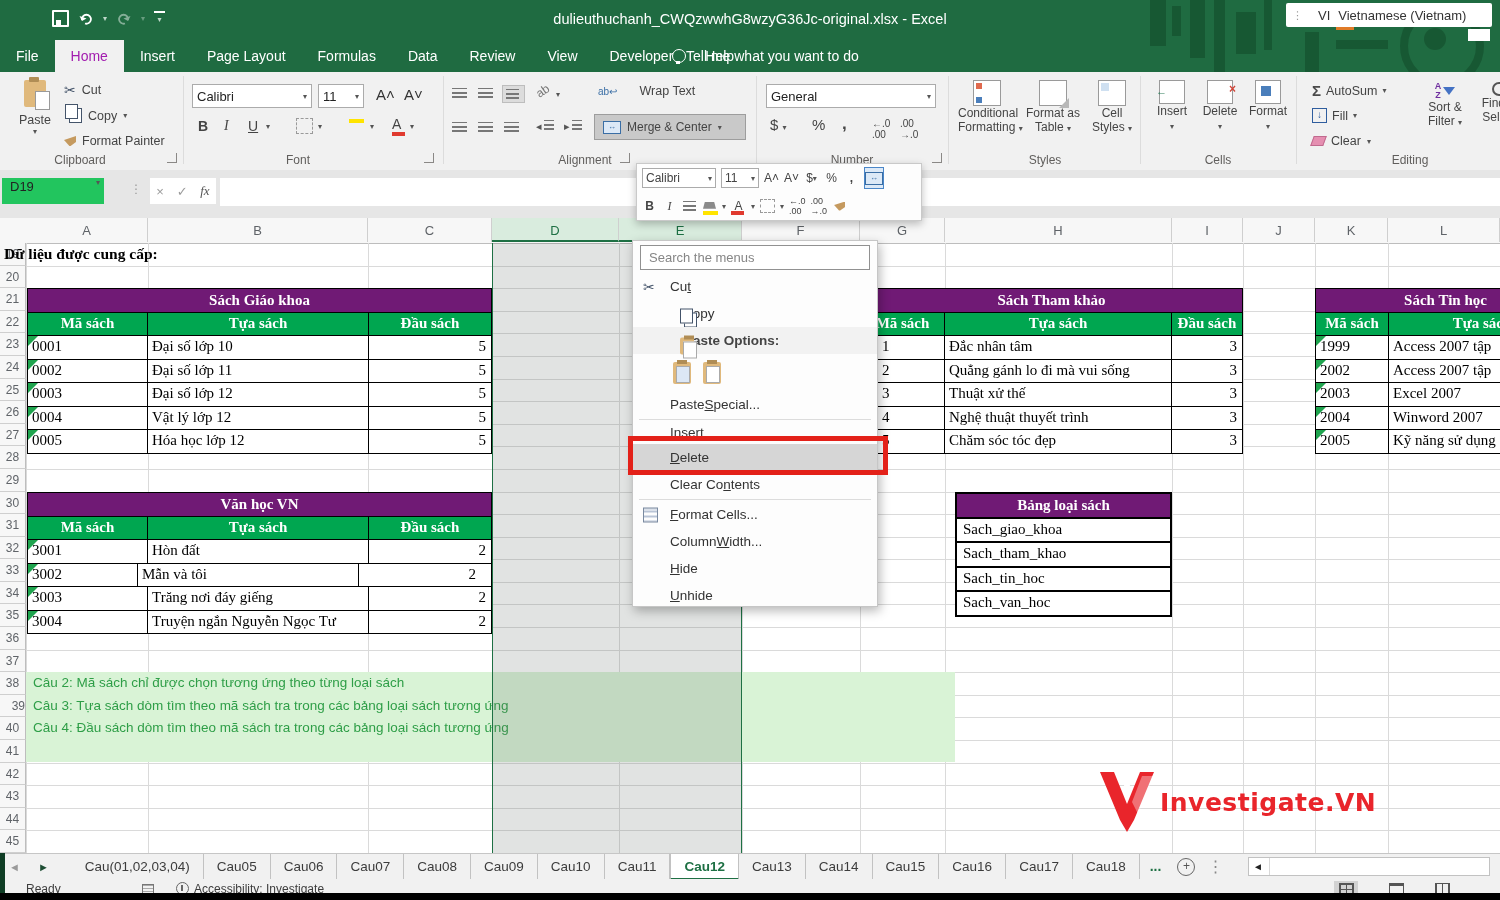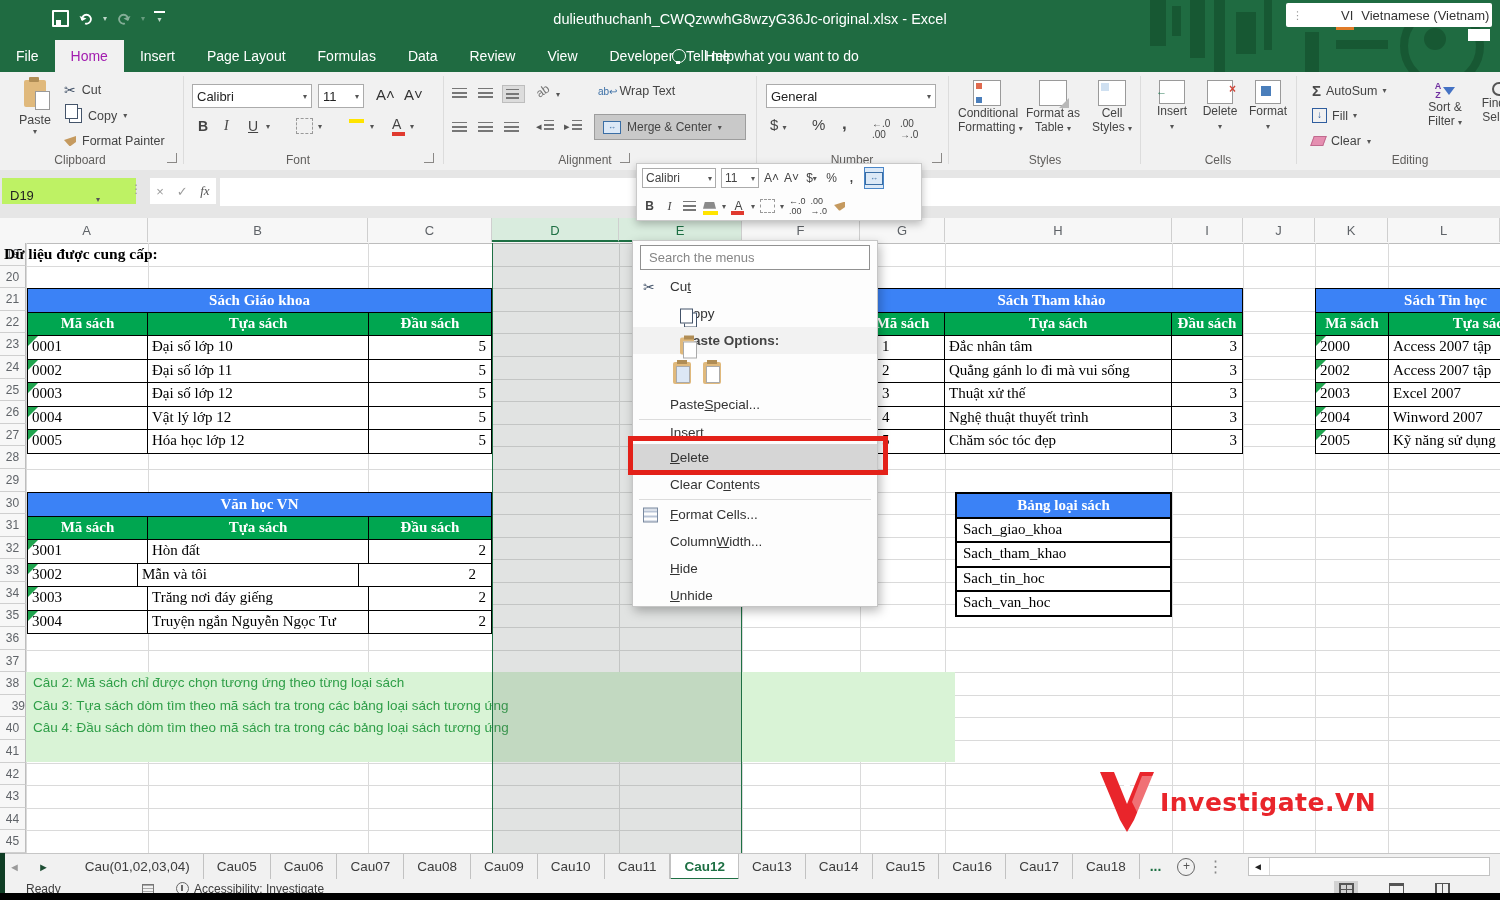--- a/index.html
+++ b/index.html
@@ -11,21 +11,21 @@
   .deco-c{position:absolute;border:8px solid #15522f;border-radius:50%;opacity:.75}
   .qat{position:absolute;top:10px;left:52px;display:flex;align-items:center;gap:9px}
   .floppy{width:13px;height:13px;border:2px solid #fff;border-radius:1px;position:relative}
   .floppy::after{content:"";position:absolute;left:2px;bottom:0;width:5px;height:5px;background:#fff}
   .qcaret{color:#bfd8ca;font-size:8px}
   .dim{opacity:.45}
   .qbar{width:11px;height:2px;background:#fff;position:relative;top:-2px}
   .title-text{position:absolute;top:11px;left:380px;width:740px;text-align:center;color:#fff;font-size:14.5px;white-space:nowrap}
   .langbar{position:absolute;right:8px;top:3px;width:206px;height:24px;background:#fff;border-radius:2px;display:flex;align-items:center;z-index:5}
   .langbar .dots{color:#9a9a9a;font-size:11px;margin:0 6px}
-  .langbar .code{font-size:13px;color:#333;margin-right:8px;margin-left:28px}
+  .langbar .code{font-size:13px;color:#333;margin-right:8px;margin-left:5px}
   .langbar .lname{font-size:13px;color:#333}
   .lang-orange{position:absolute;right:146px;top:27px;width:18px;height:3px;background:#e07b28;z-index:5}
   .lang-white2{position:absolute;right:10px;top:29px;width:22px;height:12px;background:#fff;z-index:5}
   .tabs{position:absolute;left:0;top:40px;height:32px;display:flex;z-index:4}
   .rtab{color:#fff;font-size:14px;line-height:32px;padding:0 16px;white-space:nowrap}
   .rtab.active{background:#f1f1f1;color:#a21caf}
   .tellme{position:absolute;top:40px;left:672px;height:32px;display:flex;align-items:center;color:#fff;font-size:14px;z-index:4}
   .bulb{width:12px;height:12px;border:1.5px solid #fff;border-radius:50%;position:relative}
   .bulb::after{content:"";position:absolute;left:3px;top:11px;width:4px;height:3px;background:#fff}
   
@@ -54,21 +54,21 @@
   .eraser{width:11px;height:8px;background:#e58fb1;transform:skewX(-20deg);border:1px solid #c06a8e}
   .az{font-size:9px;line-height:9px;color:#7030a0;font-weight:bold}
   .funnel{width:0;height:0;border-left:6px solid transparent;border-right:6px solid transparent;border-top:8px solid #4472c4}
   .mag{width:10px;height:10px;border:2px solid #555;border-radius:50%;position:relative}
   .mag::after{content:"";position:absolute;left:8px;top:9px;width:7px;height:2px;background:#555;transform:rotate(40deg)}
   .yellowbar{position:absolute;left:1px;bottom:-5px;width:15px;height:4px;background:#ffe400}
   .redbar{position:absolute;left:0;bottom:-4px;width:13px;height:4px;background:#e03a2f}
   .bucket{width:13px;height:9px;background:#8a8a8a;clip-path:polygon(15% 0,85% 0,100% 80%,0 80%);position:relative}
   
   .fbar{position:absolute;left:0;top:170px;width:1500px;height:48px;background:#e6e6e6}
-  .namebox{position:absolute;left:2px;top:8px;width:134px;height:26px;background:#bef264;display:flex;align-items:flex-end}
+  .namebox{position:absolute;left:2px;top:8px;width:102px;height:26px;background:#22c55e;display:flex;align-items:flex-start}
   .namebox input{border:none;outline:none;width:70px;font-size:13px;padding-left:8px;font-family:"Liberation Sans",sans-serif;color:#222;background:transparent}
   .fxbtns{position:absolute;left:150px;top:8px;width:66px;height:26px;background:#fff;display:flex;align-items:center;justify-content:space-around;color:#9b9b9b;font-size:13px}
   .fxi{font-family:"Liberation Serif",serif;font-style:italic;color:#555}
   .finput{position:absolute;left:220px;top:8px;width:1278px;height:26px;background:#fff;border:none;outline:none;font-size:13px;padding-left:6px}
   .fdots{position:absolute;left:130px;top:12px;color:#9a9a9a;font-size:12px}
   
   .colheads{position:absolute;left:0;top:218px;width:1500px;height:25px;background:#f7f7f7;border-bottom:1px solid #bdbdbd}
   .colh{position:absolute;top:0;height:24px;line-height:25px;text-align:center;font-size:13px;color:#5f6368;border-right:1px solid #cfcfcf;box-sizing:border-box}
   .colh.sel{background:#d9ecde;color:#1e7044;border-bottom:2px solid #1e7044}
   .corner{position:absolute;left:0;top:218px;width:26px;height:25px;border-right:1px solid #bdbdbd;box-sizing:border-box}
@@ -79,21 +79,21 @@
   .gridlines{position:absolute;left:0;top:243px;width:1500px;height:610px;z-index:1}
   .hline{position:absolute;left:26px;right:0;height:1px;background:#dadada}
   .vline{position:absolute;top:0;height:610px;width:1px;background:#dadada}
   .sheet{position:absolute;left:0;top:243px;width:1500px;height:610px}
   .a19{position:absolute;left:4px;top:0;height:22.6px;line-height:22px;font-family:"Liberation Serif",serif;font-weight:bold;font-size:15.5px;color:#000;z-index:3}
   .notes{position:absolute;left:26px;top:429px;width:929px;height:90.4px;background:#d9f3d6;z-index:2}
   .nline{height:22.593px;line-height:22.5px;padding-left:7px;color:#2e9e47;font-size:13.5px;white-space:nowrap}
   .band{position:absolute;left:492px;top:0;width:250px;height:610px;background:rgba(104,116,109,.20);border-left:1px solid #1e7044;border-right:1px solid #1e7044;box-sizing:border-box;z-index:4}
   
   .xt{position:absolute;border:1px solid #000;background:#fff;font-family:"Liberation Serif",serif;font-size:15px;color:#000;box-sizing:border-box;z-index:3}
-  .xt .tt{height:22.593px;line-height:22px;background:#3b82f6;color:#fff;font-weight:bold;text-align:center;border-bottom:1px solid #000;white-space:nowrap;overflow:hidden}
+  .xt .tt{height:22.593px;line-height:22px;background:#701a75;color:#fff;font-weight:bold;text-align:center;border-bottom:1px solid #000;white-space:nowrap;overflow:hidden}
   .xt .tr{display:flex;height:22.593px;border-bottom:1px solid #000}
   .xt .tr:last-child{border-bottom:none}
   .xt .tr span{display:block;box-sizing:border-box;border-right:1px solid #000;line-height:21.5px;overflow:hidden;white-space:nowrap}
   .xt .tr span:last-child{border-right:none}
   .xt .th span{background:#00a650;color:#fff;font-weight:bold;text-align:center}
   .code{padding-left:4px;position:relative}
   .tri::before{content:"";position:absolute;left:0;top:0;border-top:5px solid #1fa44e;border-right:5px solid transparent;border-bottom:5px solid transparent;border-left:5px solid #1fa44e}
   .txt{padding-left:4px}
   .num{text-align:right;padding-right:5px}
   .gpad{padding-left:21px}
@@ -276,21 +276,21 @@
     <div class="ab lines selbox" style="left:502px;top:13px;padding:3px">
         <div class="lines" style="width:13px"></div>
       </div>
     <div class="ab" style="left:536px;top:12px;color:#777;font-size:12px;transform:rotate(-35deg)">ab</div>
     <div class="ab car" style="left:556px;top:18px">▾</div>
     <div class="ab lines" style="left:452px;top:50px"></div>
     <div class="ab lines" style="left:478px;top:50px"></div>
     <div class="ab lines" style="left:504px;top:50px"></div>
     <div class="ab" style="left:536px;top:48px;font-size:11px;color:#555">◂<span class="lines" style="display:inline-block;width:10px;margin-left:2px"></span></div>
     <div class="ab" style="left:564px;top:48px;font-size:11px;color:#555">▸<span class="lines" style="display:inline-block;width:10px;margin-left:2px"></span></div>
-    <div class="ab" style="left:598px;top:12px;display:flex;align-items:center;gap:2px">
+    <div class="ab" style="left:598px;top:12px;display:flex;align-items:center;gap:22px">
       <span style="font-size:10px;color:#3a6ea5">ab↩</span>
       <span class="rlbl">Wrap Text</span>
     </div>
     <div class="merged ab" style="left:594px;top:42px;width:152px;height:26px">
       <span class="micon">↔</span>
       <span class="rlbl" style="font-size:12px">Merge &amp; Center</span>
       <span class="car">▾</span>
     </div>
     <div class="glabel" style="left:545px;width:80px">Alignment</div>
     <div class="launch" style="left:620px;bottom:7px"></div>
@@ -556,21 +556,21 @@
         </div>
     </div>
 
     <div class="xt" style="left:1315px;top:45px;width:261px">
       <div class="tt">Sách Tin học</div>
       <div class="tr th">
           <span style="width:73px">Mã sách</span>
           <span style="width:186px">Tựa sách</span>
         </div>
       <div class="tr">
-          <span class="code tri" style="width:73px">2000</span>
+          <span class="code tri" style="width:73px">1999</span>
           <span class="txt" style="width:186px">Access 2007 tập</span>
         </div>
       <div class="tr">
           <span class="code tri" style="width:73px">2002</span>
           <span class="txt" style="width:186px">Access 2007 tập</span>
         </div>
       <div class="tr">
           <span class="code tri" style="width:73px">2003</span>
           <span class="txt" style="width:186px">Excel 2007</span>
         </div>

